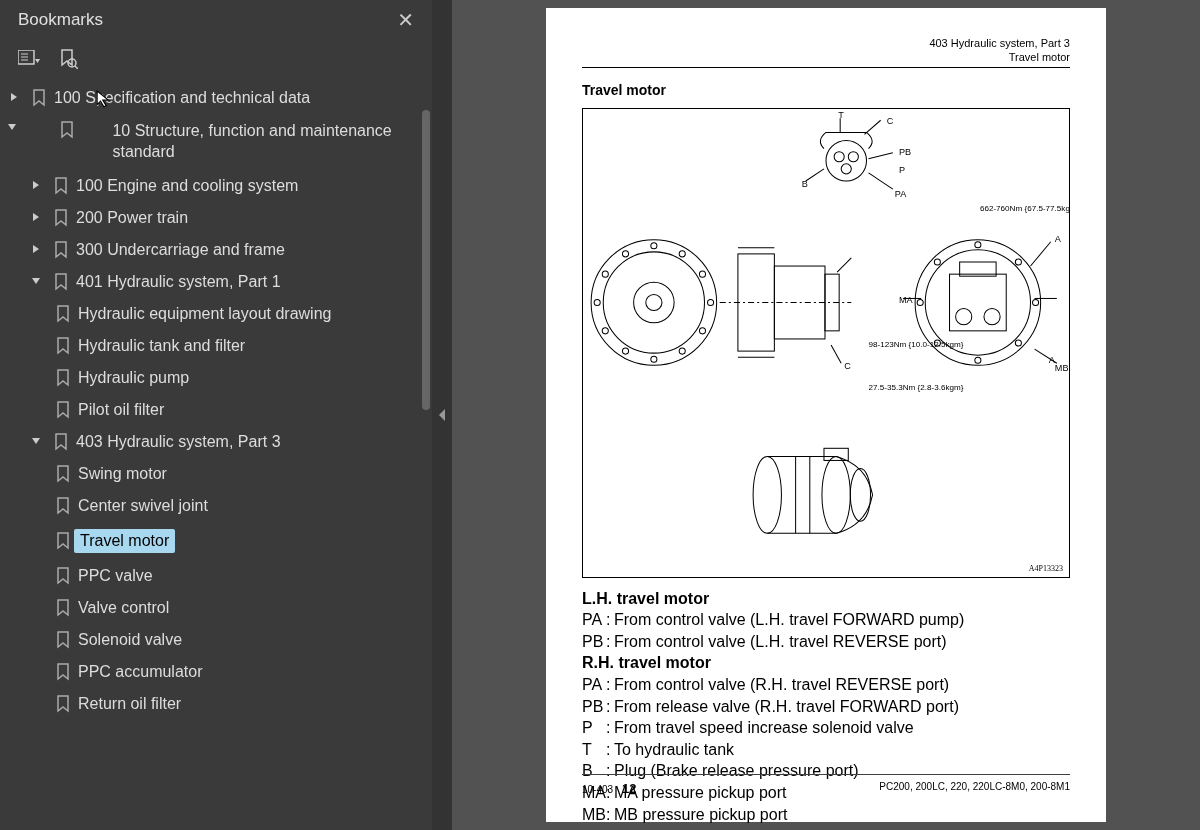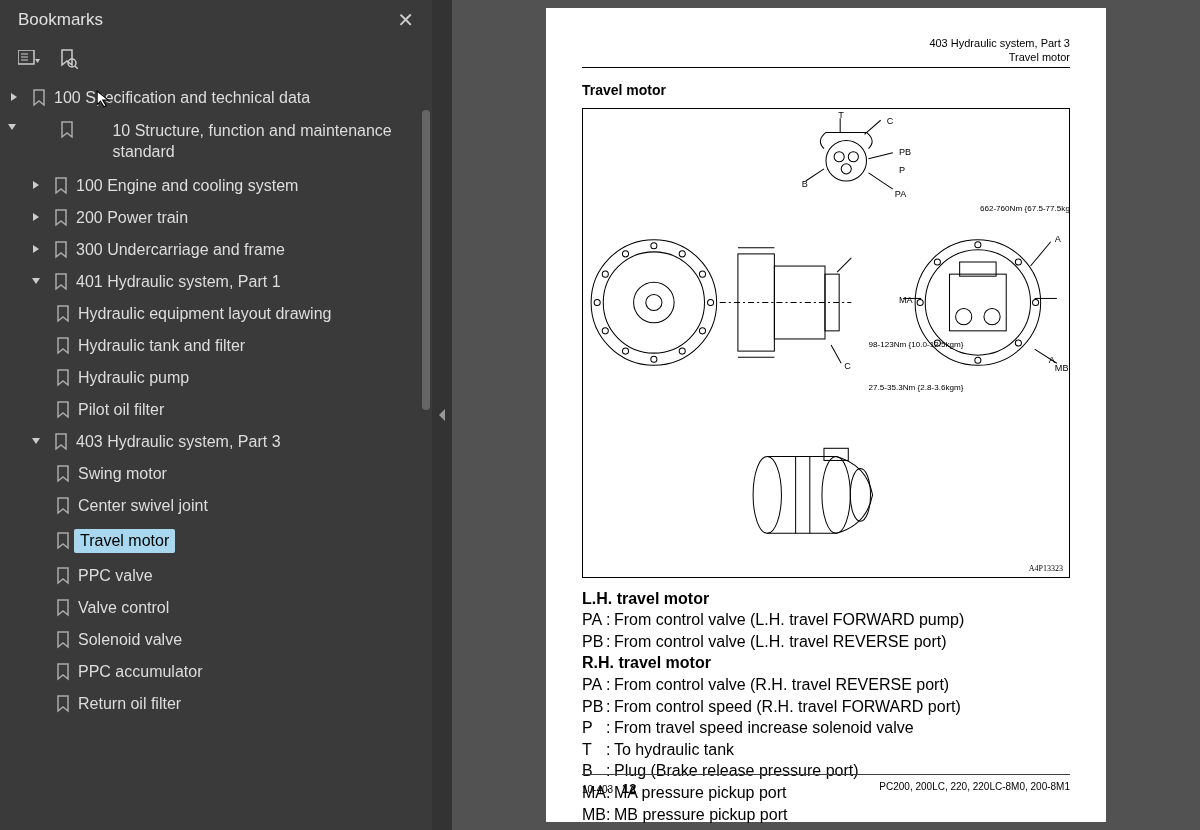--- a/index.html
+++ b/index.html
@@ -526,21 +526,21 @@
       <div class="hdr">R.H. travel motor</div>
       <div id="legend-rh">
           <div class="legend-row">
             <span class="code">PA</span>
             <span class="colon">:</span>
             <span>From control valve (R.H. travel REVERSE port)</span>
           </div>
           <div class="legend-row">
             <span class="code">PB</span>
             <span class="colon">:</span>
-            <span>From control speed (R.H. travel FORWARD port)</span>
+            <span>From release valve (R.H. travel FORWARD port)</span>
           </div>
           <div class="legend-row">
             <span class="code">P</span>
             <span class="colon">:</span>
             <span>From travel speed increase solenoid valve</span>
           </div>
           <div class="legend-row">
             <span class="code">T</span>
             <span class="colon">:</span>
             <span>To hydraulic tank</span>

